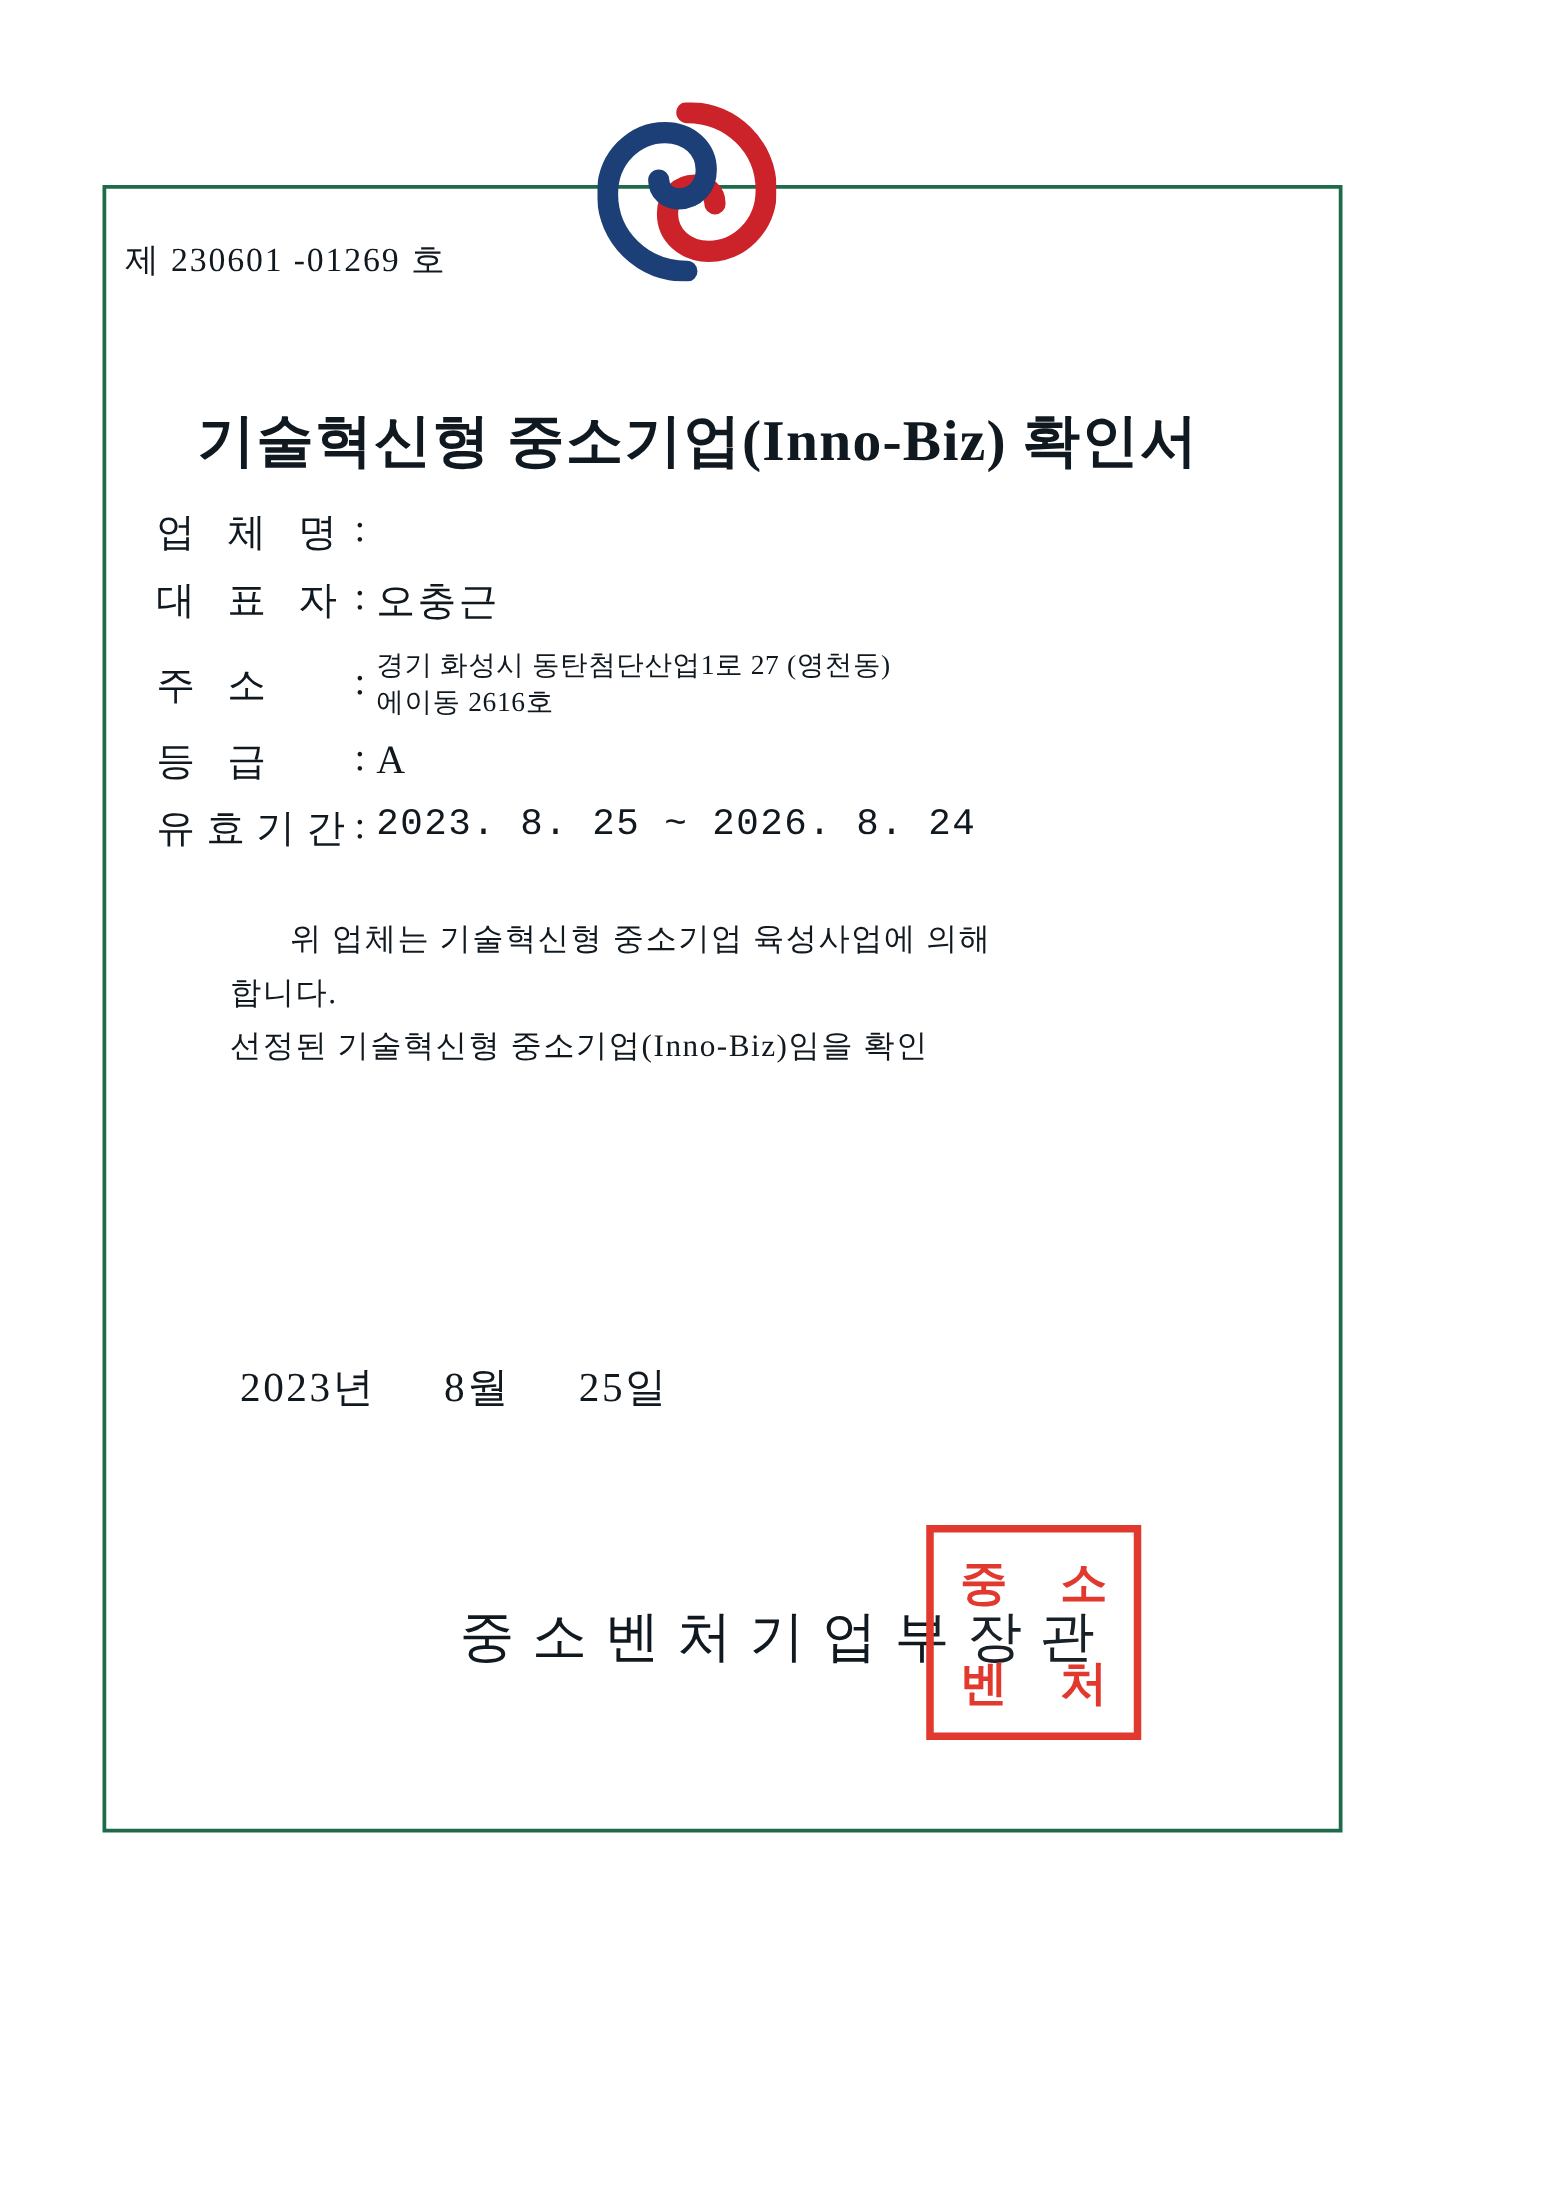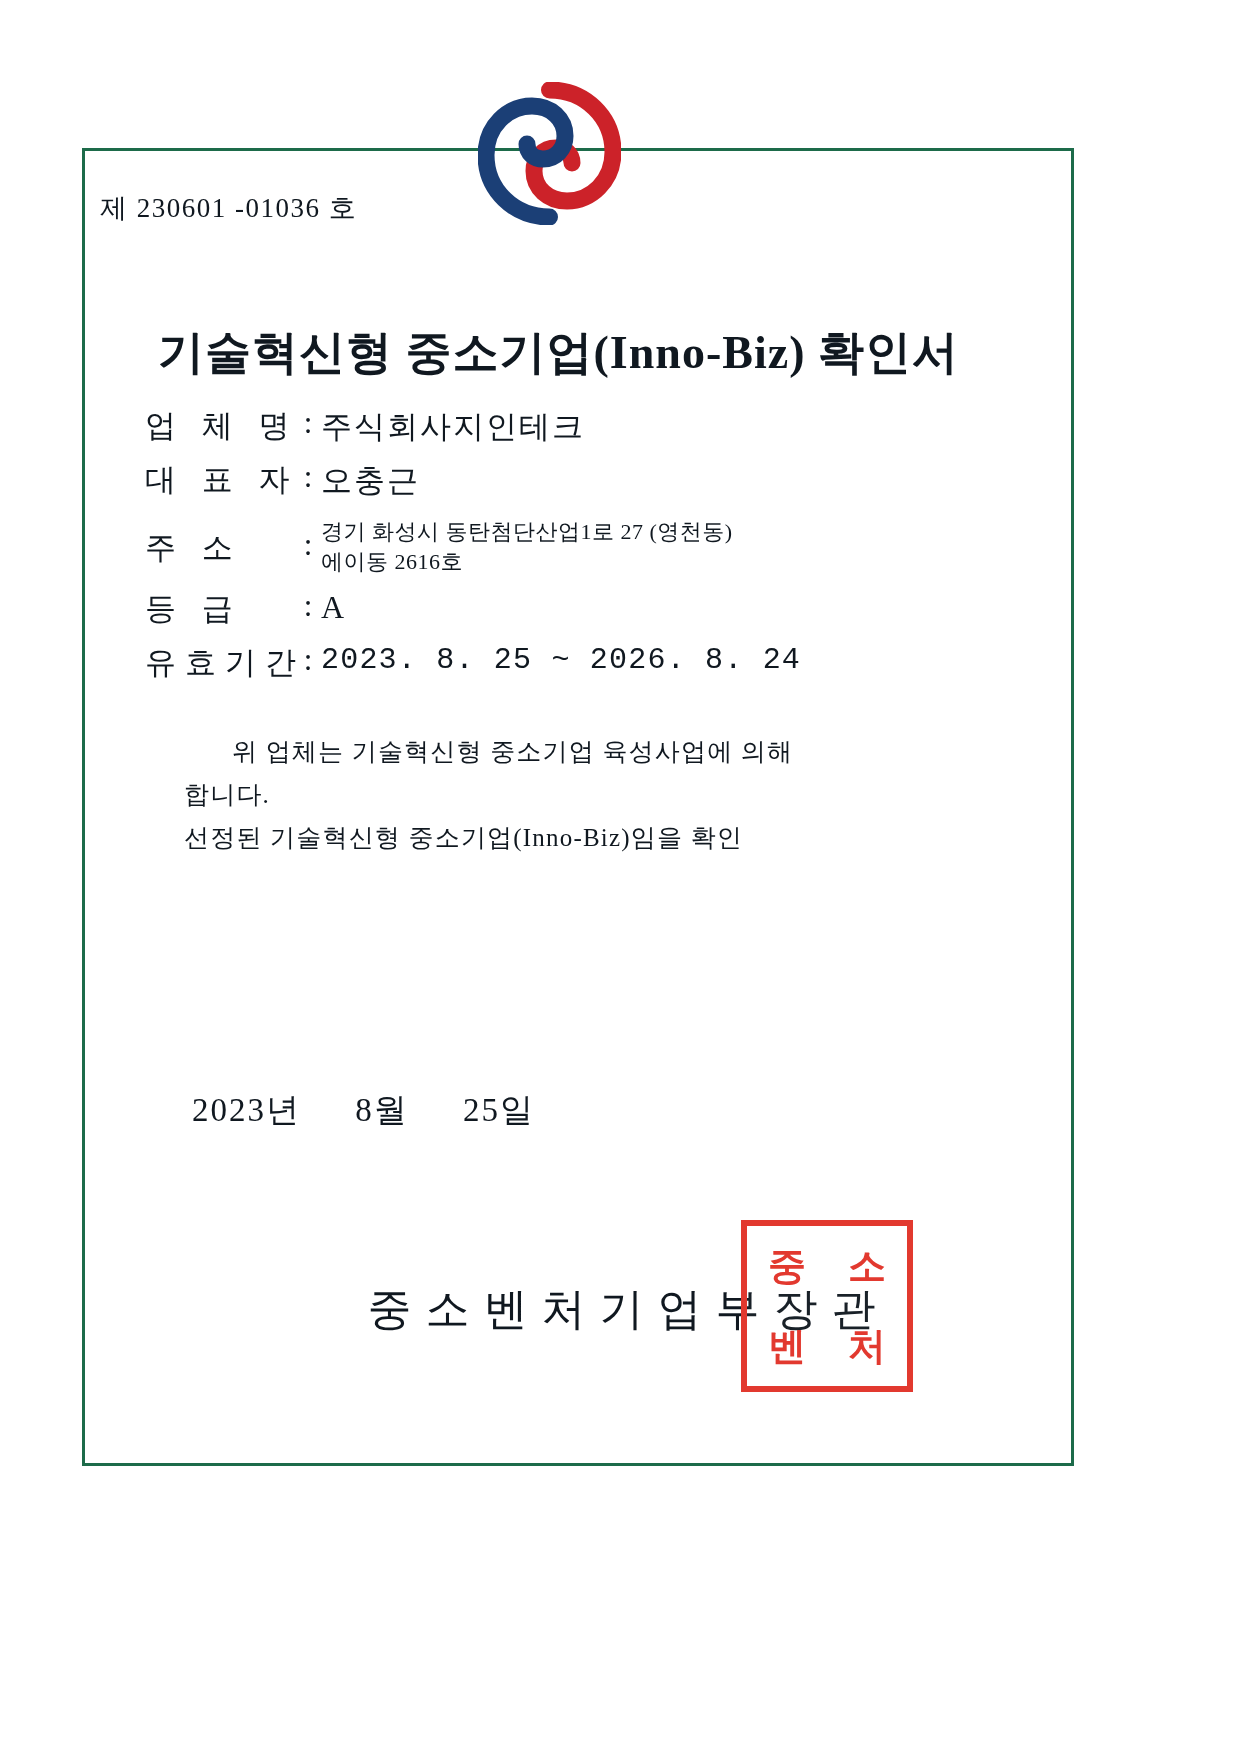--- a/index.html
+++ b/index.html
@@ -60,21 +60,20 @@
     letter-spacing: 1px;
     white-space: nowrap;
   }
 
   
   .fields {
     position: absolute;
     left: 125px;
     top: 405px;
     width: 900px;
-    margin-left: 20px;
   }
   .field-row {
     display: flex;
     align-items: flex-start;
     margin-bottom: 10px;
     min-height: 44px;
   }
   .field-label {
     width: 150px;
     flex: 0 0 150px;
@@ -191,30 +190,29 @@
 
 <div class="emblem">
   <svg viewBox="0 0 143 143" width="143" height="143" aria-hidden="true">
     <path d="M71.5 8 C 107 8 135 35 135 70 C 135 99 113 119 89 119 C 70 119 56 106 56 89 C 56 76 65 66 78 66 C 87 66 94 72 94 81" fill="none" stroke="#cc2229" stroke-width="17" stroke-linecap="round"></path>
     <path d="M71.5 135 C 36 135 8 108 8 73 C 8 44 30 24 54 24 C 73 24 87 37 87 54 C 87 67 78 77 65 77 C 56 77 49 71 49 62" fill="none" stroke="#1b3f76" stroke-width="17" stroke-linecap="round"></path>
   </svg>
 </div>
 
 <div class="cert-frame"></div>
 
-<div class="doc-number">제 230601 -01036 호</div>
+<div class="doc-number">제 230601 -01269 호</div>
 
 <div class="cert-title">기술혁신형 중소기업(Inno-Biz) 확인서</div>
 
 <div class="fields">
 
   <div class="field-row">
     <div class="field-label">업 체 명</div>
     <div class="field-colon">:</div>
-    <div class="field-value">주식회사지인테크</div>
   </div>
 
   <div class="field-row">
     <div class="field-label">대 표 자</div>
     <div class="field-colon">:</div>
     <div class="field-value">오충근</div>
   </div>
 
   <div class="field-row address">
     <div class="field-label">주     소</div>

